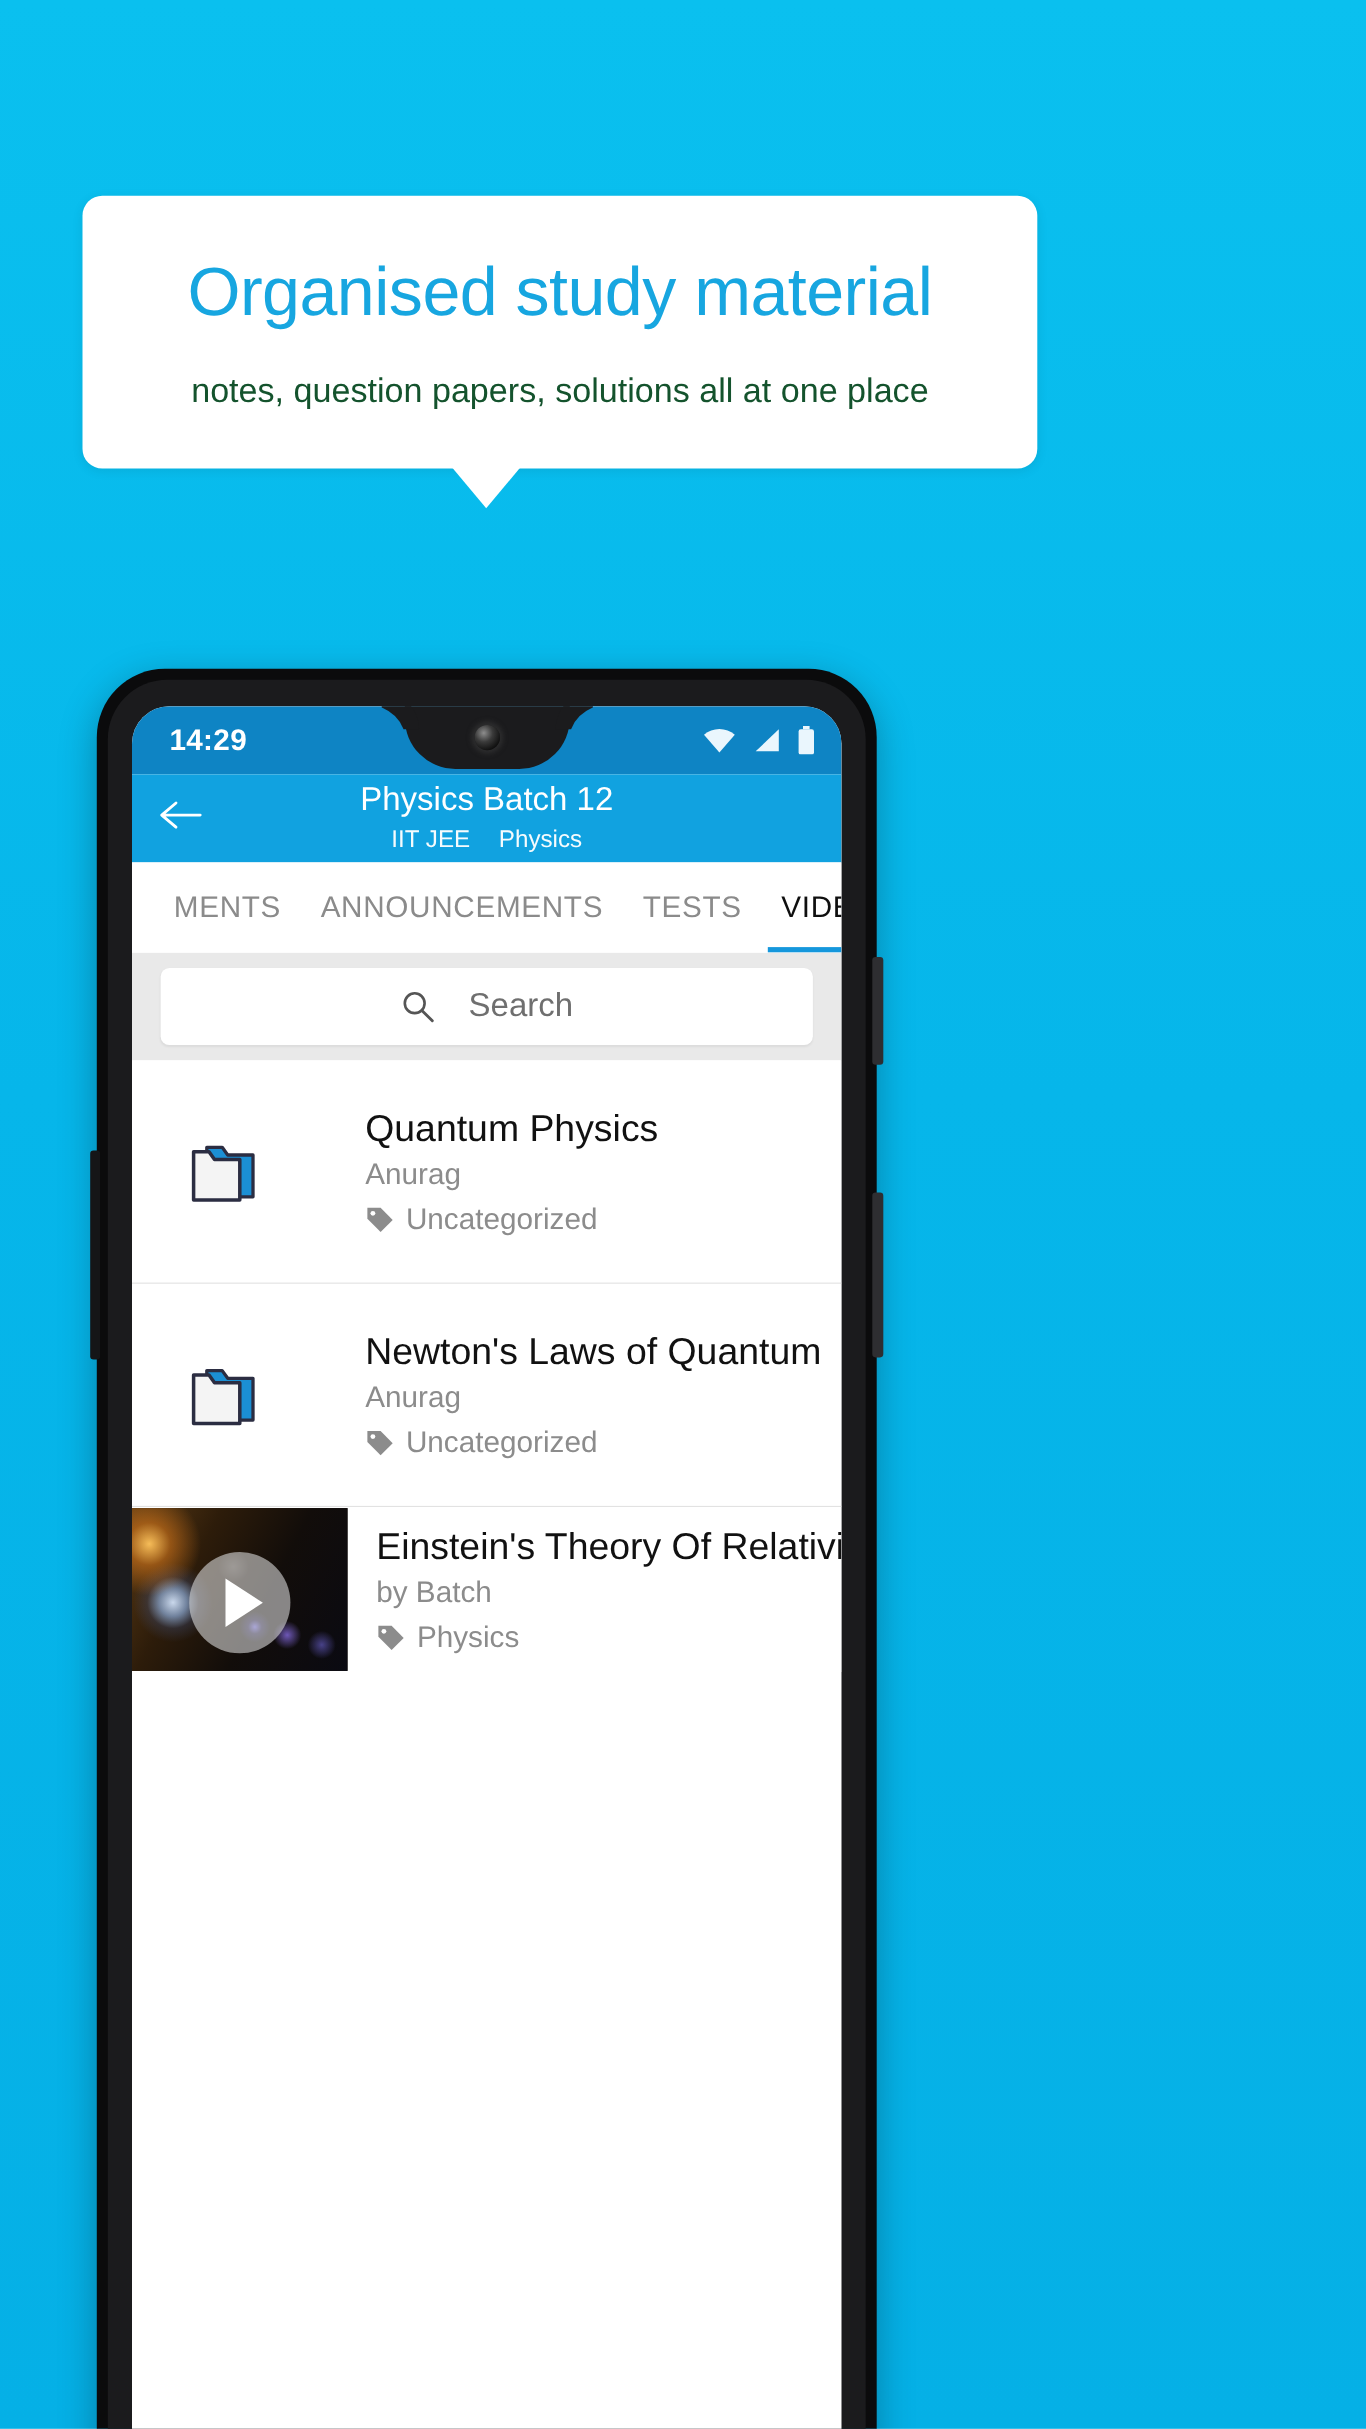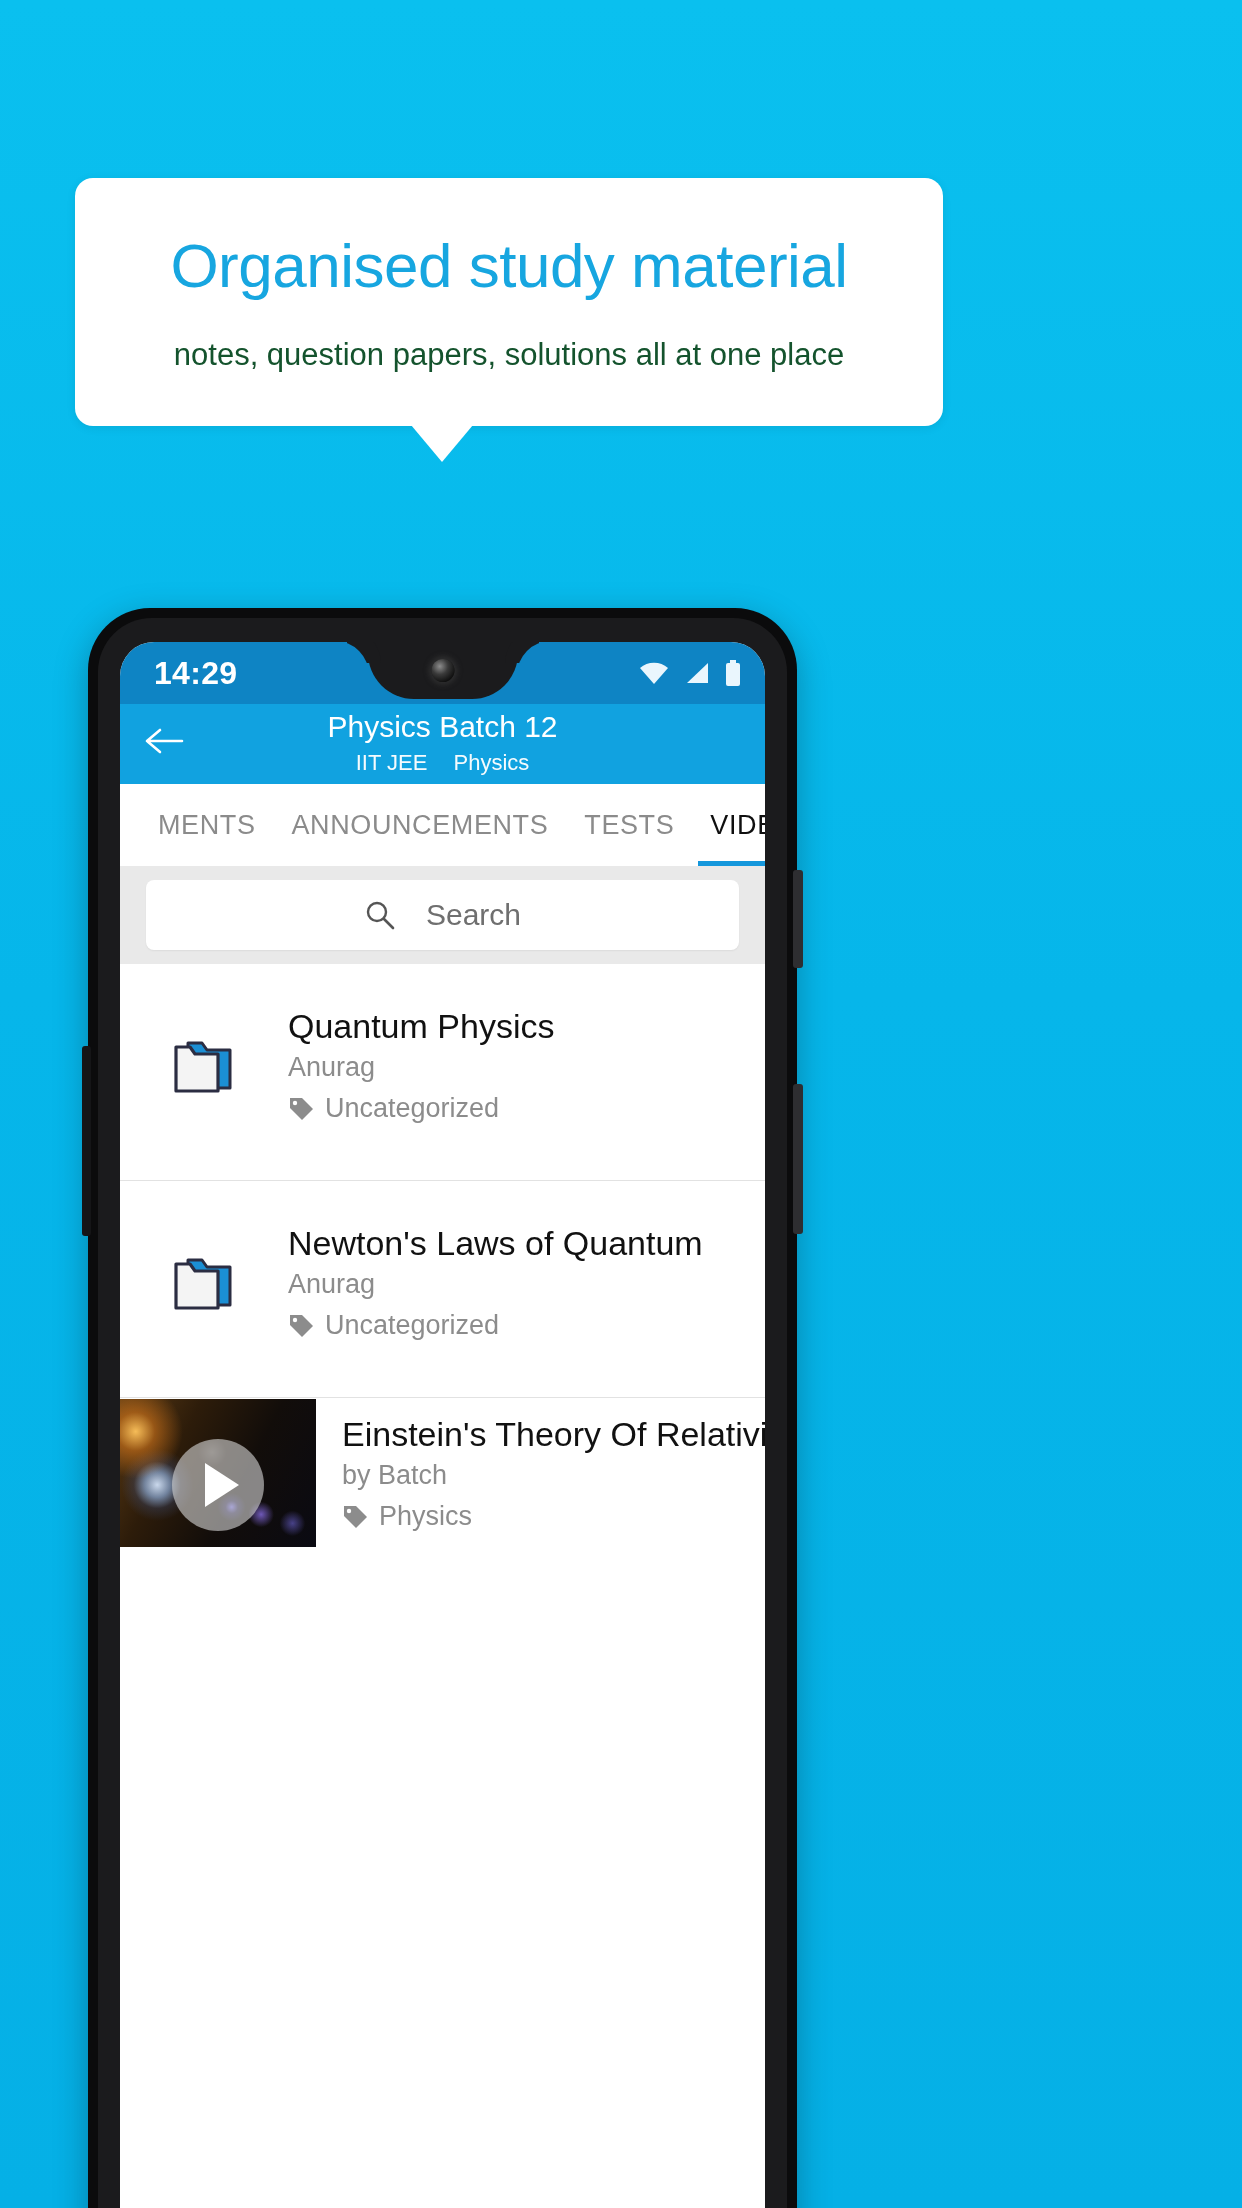--- a/index.html
+++ b/index.html
@@ -96,21 +96,21 @@
   #status-bar{
     position:relative;
     height:62px;
     background:#0e84c4;
     display:flex;
     align-items:center;
     justify-content:space-between;
     padding:0 24px 0 34px;
   }
   #status-time{
-    color:#ffffff; font-size:32px; font-weight:700; letter-spacing:0.3px;
+    color:#ffffff; font-size:27px; font-weight:700; letter-spacing:0.3px;
   }
   #status-icons{ display:flex; align-items:center; gap:15px; }
   .status-ic{ display:block; }
 
   
   #notch{
     position:absolute;
     left:50%; top:-1px;
     transform:translateX(-50%);
     width:150px; height:58px;
@@ -214,21 +214,21 @@
   #filter-group{ display:flex; align-items:center; gap:11px; cursor:pointer; }
   #filter-label{ font-size:27px; color:#2097d8; letter-spacing:0.4px; }
 
   
   #content-list{ background:#ffffff; }
   .list-item{
     display:flex; align-items:center;
     border-bottom:1px solid #e2e2e2;
     cursor:pointer;
   }
-  .list-item.folder-item{ padding:42px 0 56px 0; }
+  .list-item.folder-item{ padding:42px 0 42px 0;gap:44px; }
   .item-icon-wrap{
     width:168px; min-width:168px;
     display:flex; align-items:center; justify-content:center;
   }
   .item-text-wrap{ flex:1; padding-right:16px; overflow:hidden; }
   .item-title{
     font-size:34px; color:#111111; line-height:1.18; white-space:nowrap;
   }
   .item-author{
     font-size:27px; color:#8c8c8c; margin-top:6px; line-height:1.18; white-space:nowrap;

